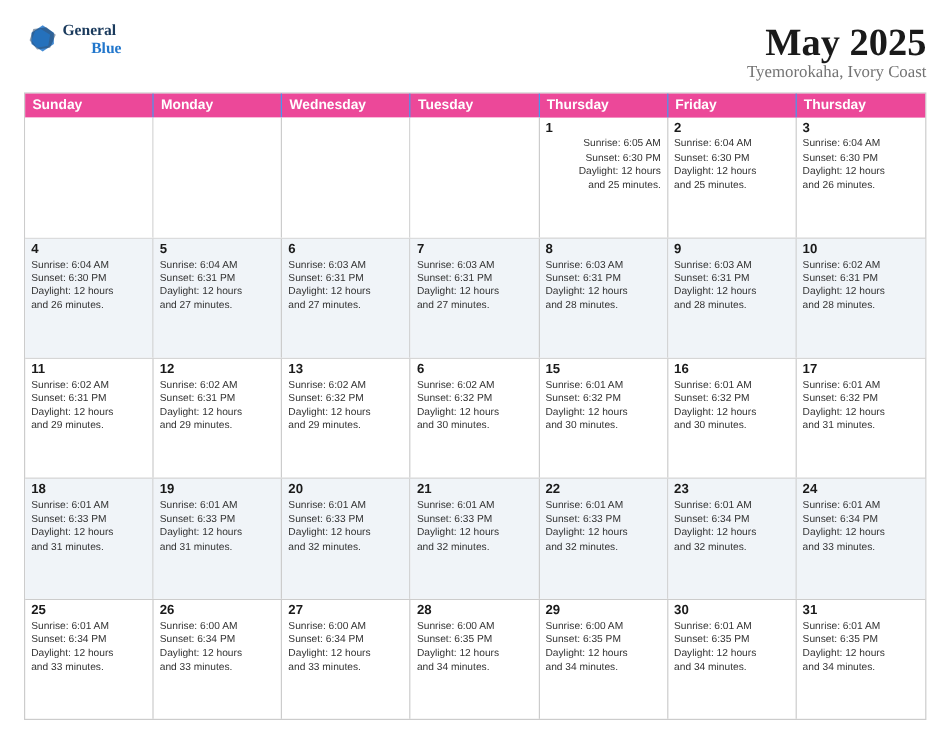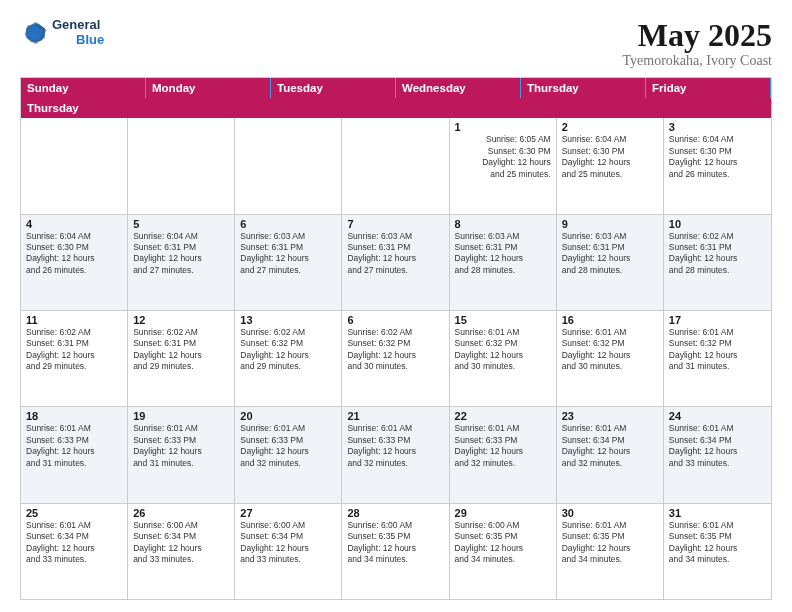--- a/index.html
+++ b/index.html
@@ -18,22 +18,22 @@
       flex-direction: column;
     }
     .header {
       display: flex;
       justify-content: space-between;
       align-items: flex-start;
       margin-bottom: 8px;
     }
     .logo {
       display: flex;
-      align-items: center;
       gap: 4px;
+      font-family: Liberation Serif, serif;
     }
     .logo-icon {
       width: 28px;
       height: 28px;
     }
     .title-block {
       text-align: right;
       font-family: Liberation Serif, serif;
     }
     .main-title {
@@ -47,22 +47,22 @@
       color: #737373;
     }
     .calendar {
       flex: 1;
       display: flex;
       flex-direction: column;
       border: 1px solid #ccc;
     }
     .cal-header {
       display: grid;
-      grid-template-columns: repeat(6, 1fr);
-      background: #be185d;
+      grid-template-columns: repeat(7, 1fr);
+      background: #ec4899;
     }
     .cal-header-cell {
       color: #fff;
       font-size: 11.5px;
       font-weight: bold;
       padding: 4px 6px;
       text-align: left;
       border-right: 1px solid #4499ee;
     }
     .cal-header-cell:last-child { border-right: none; }
@@ -122,22 +122,22 @@
     <div class="title-block">
       <div class="main-title">May 2025</div>
       <div class="subtitle">Tyemorokaha, Ivory Coast</div>
     </div>
   </div>
 
   <div class="calendar">
     <div class="cal-header">
     <div class="cal-header-cell">Sunday</div>
         <div class="cal-header-cell">Monday</div>
+        <div class="cal-header-cell">Wednesday</div>
         <div class="cal-header-cell">Tuesday</div>
-        <div class="cal-header-cell">Wednesday</div>
         <div class="cal-header-cell">Thursday</div>
         <div class="cal-header-cell">Friday</div>
         <div class="cal-header-cell">Thursday</div>
       </div>
     <div class="cal-body">
     <div class="cal-row">
           <div class="cal-cell empty"></div>
           <div class="cal-cell empty"></div>
           <div class="cal-cell empty"></div>
           <div class="cal-cell empty"></div>

